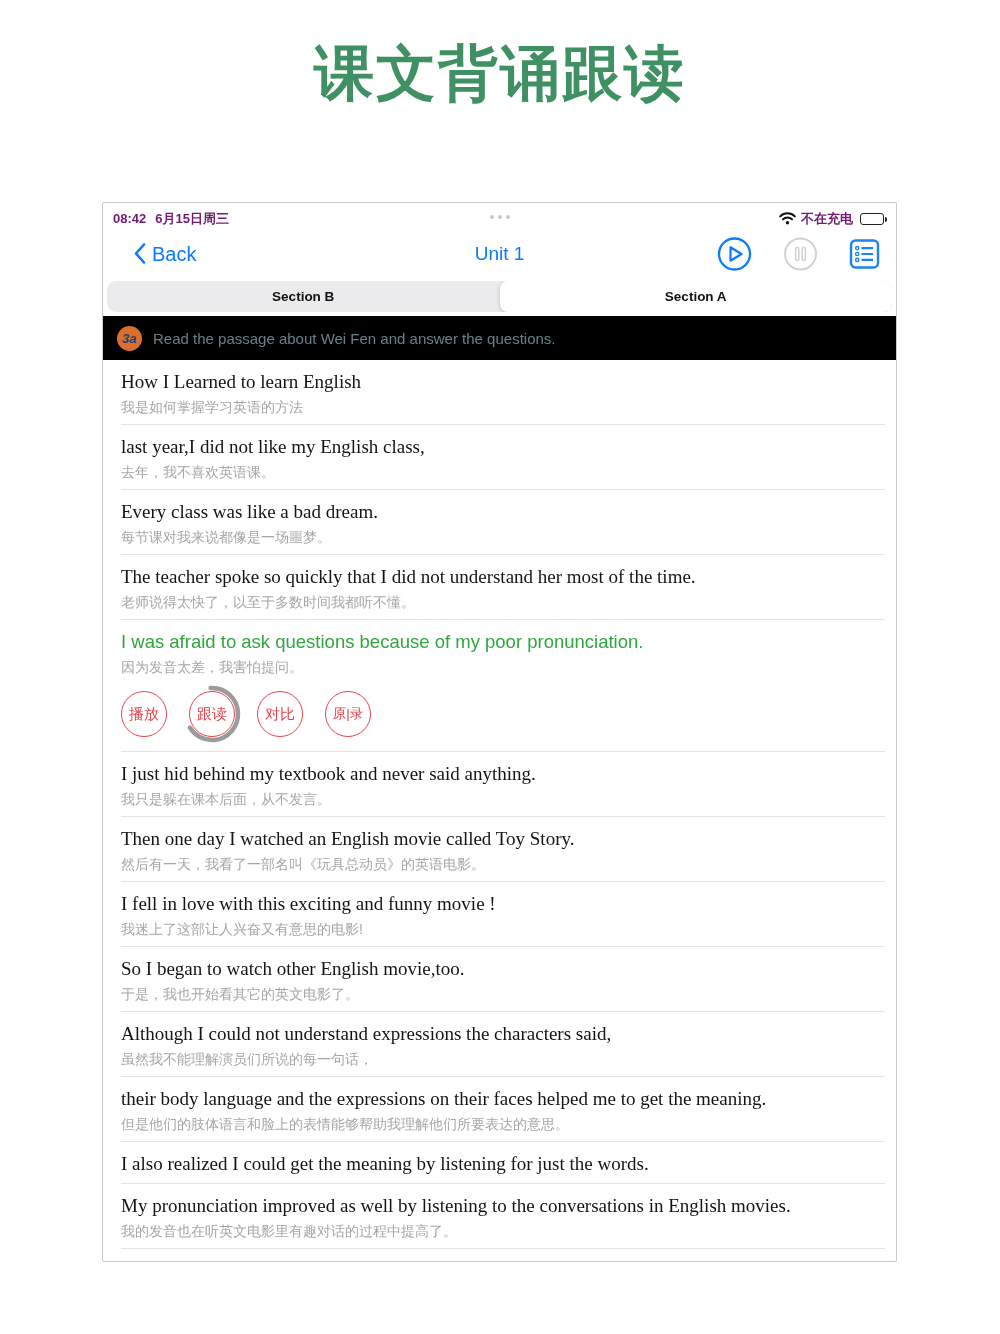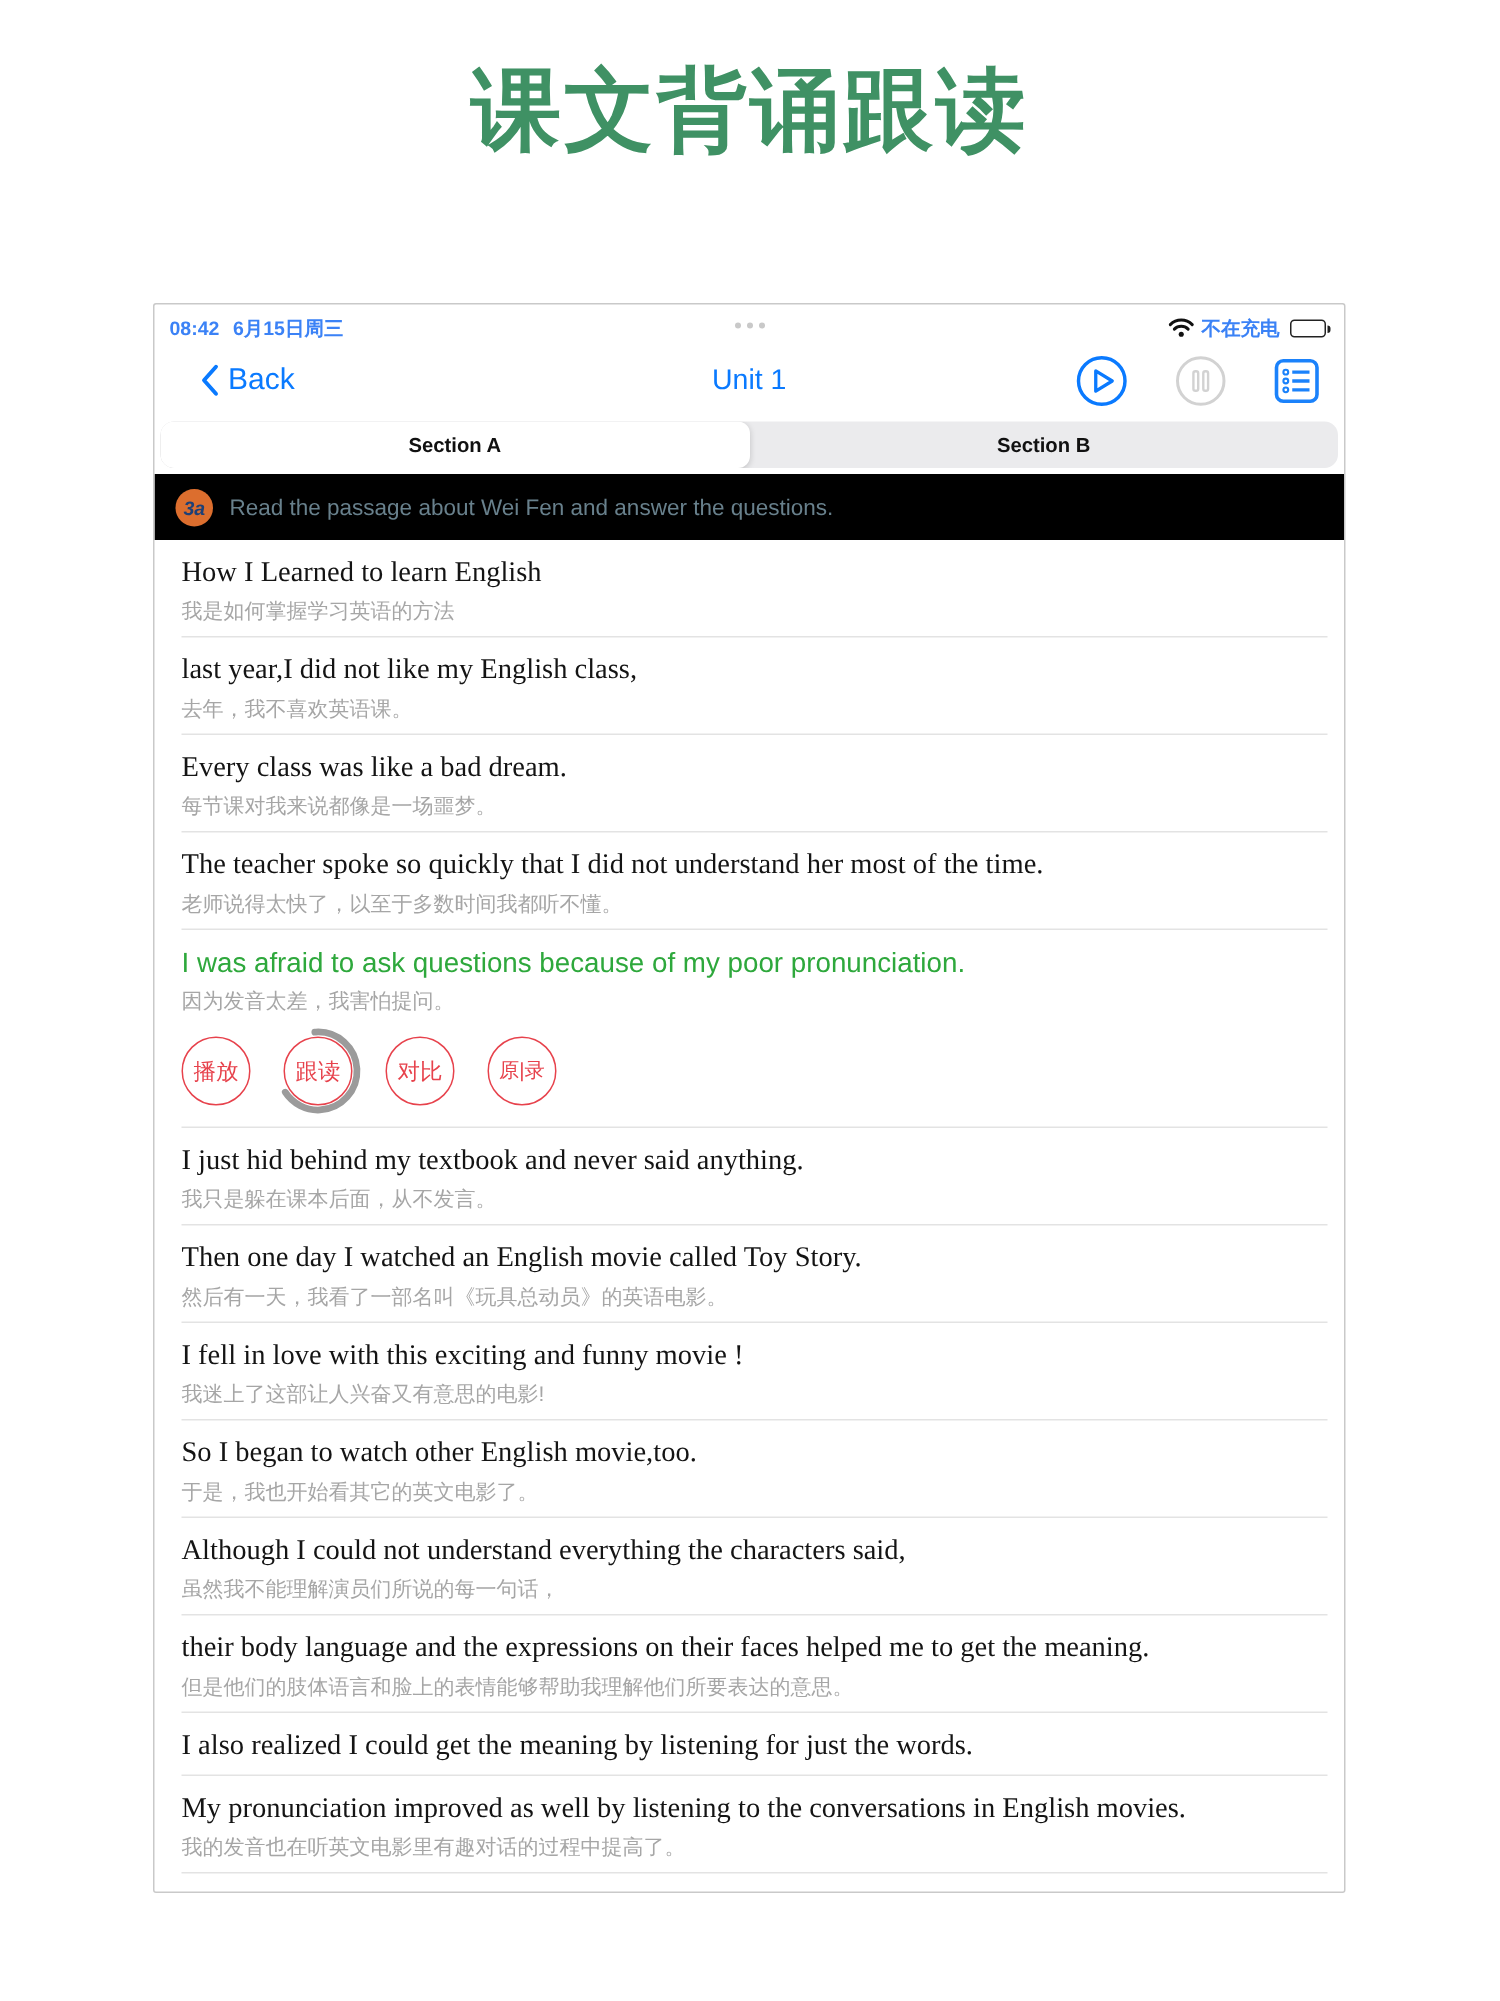--- a/index.html
+++ b/index.html
@@ -17,21 +17,21 @@
   .device {
     position:absolute; left:102px; top:202px; width:795px; height:1060px;
     background:#ffffff; border:1px solid #c9c9c9; border-radius:2px;
     overflow:hidden;
   }
 
   
   .status-bar {
     position:relative; height:27px; display:flex; align-items:center;
     justify-content:space-between; padding:4px 12px 0 10px;
-    font-size:13px; font-weight:700; color:#3b82f6;
+    font-size:13px; font-weight:700; color:#701a75;
   }
   .status-left { display:flex; gap:9px; align-items:center; }
   .handle-dots { position:absolute; left:50%; top:12px; transform:translateX(-50%); display:flex; gap:4px; }
   .handle-dots i { width:4px; height:4px; border-radius:50%; background:#c9c9c9; }
   .status-right { display:flex; align-items:center; gap:5px; }
   .battery { position:relative; width:24px; height:12px; border:1.5px solid #222; border-radius:3px; padding:1.5px; margin-left:2px; }
   .battery .level { width:82%; height:100%; background:#111; border-radius:1px; }
   .battery .tip { position:absolute; right:-4px; top:3px; width:2.5px; height:5px; background:#222; border-radius:0 2px 2px 0; }
 
   
@@ -149,22 +149,22 @@
               <line x1="12.5" y1="9.6" x2="24" y2="9.6" stroke="#1b82fb" stroke-width="2.2"></line>
               <line x1="12.5" y1="15.5" x2="24" y2="15.5" stroke="#1b82fb" stroke-width="2.2"></line>
               <line x1="12.5" y1="21.4" x2="24" y2="21.4" stroke="#1b82fb" stroke-width="2.2"></line>
             </svg>
         </span>
       </button>
     </div>
   </div>
 
   <div class="segmented">
+    <button class="segment">Section B</button>
     <button class="segment active">Section A</button>
-    <button class="segment">Section B</button>
   </div>
 
   <div class="banner">
     <span class="badge">3a</span>
     <span class="banner-text">Read the passage about Wei Fen and answer the questions.</span>
   </div>
 
   <div>
 
     <div class="row">
@@ -223,21 +223,21 @@
       <div class="en">I fell in love with this exciting and funny movie !</div>
       <div class="zh">我迷上了这部让人兴奋又有意思的电影!</div>
     </div>
 
     <div class="row">
       <div class="en">So I began to watch other English movie,too.</div>
       <div class="zh">于是，我也开始看其它的英文电影了。</div>
     </div>
 
     <div class="row">
-      <div class="en">Although I could not understand everything the characters said,</div>
+      <div class="en">Although I could not understand expressions the characters said,</div>
       <div class="zh">虽然我不能理解演员们所说的每一句话，</div>
     </div>
 
     <div class="row">
       <div class="en">their body language and the expressions on their faces helped me to get the meaning.</div>
       <div class="zh">但是他们的肢体语言和脸上的表情能够帮助我理解他们所要表达的意思。</div>
     </div>
 
     <div class="row">
       <div class="en">I also realized I could get the meaning by listening for just the words.</div>

